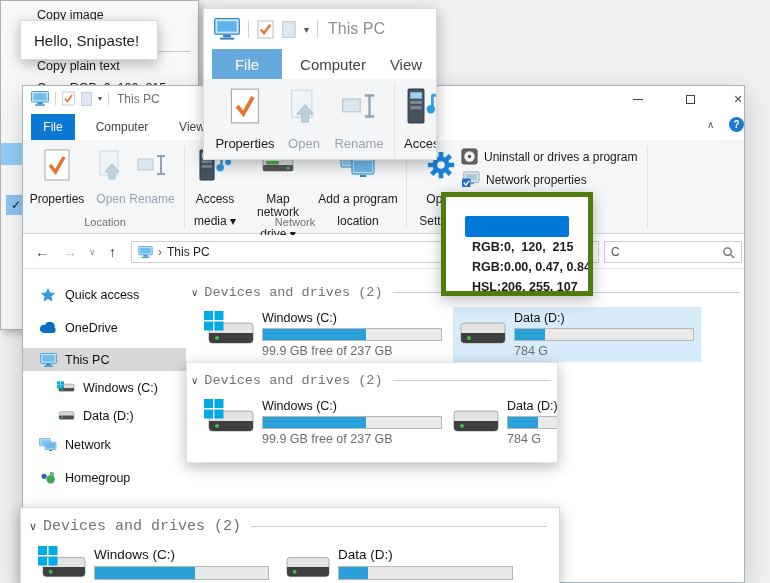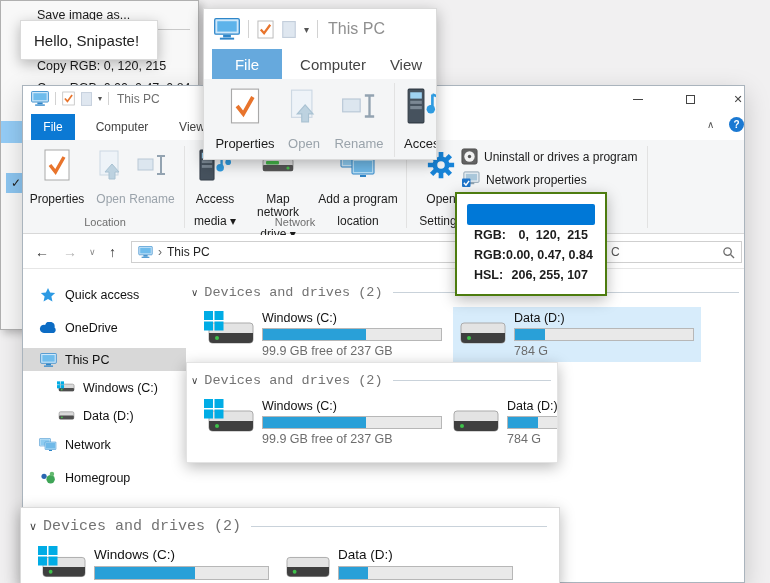--- a/index.html
+++ b/index.html
@@ -97,21 +97,21 @@
   #topsnip .qat2 { position:absolute; left:10px; top:9px; display:flex; align-items:center; gap:8px; }
   #topsnip .title-text { font-size:16px; color:#8f8f8f; }
   #topsnip .tabrow2 { position:absolute; left:0; top:40px; width:100%; height:30px; background:#fff; }
   #topsnip .tab { height:30px; font-size:15px; color:#444; }
   #topsnip .tab-file { left:8px; width:70px; background:#66a9dd; color:#fff; }
   #topsnip .ribbon2 { position:absolute; left:0; top:70px; width:100%; height:82px; background:#f4f5f6; }
   #topsnip .blabel { font-size:13px; line-height:15px; }
   #topsnip .rdiv { top:4px; height:74px; }
 
   
-  #cpanel { left:455px; top:192px; width:152px; height:104px; z-index:50; border:2px solid #4d7c0f; padding:10px; }
+  #cpanel { left:441px; top:192px; width:152px; height:104px; z-index:50; border:5px solid #4d7c0f; padding:19px; }
   #cpanel .swatch { height:21px; border-radius:2px; }
   #cpanel .crow { display:flex; justify-content:space-between; align-items:center; height:20px; padding:0 7px;
                   font-weight:bold; font-size:12.5px; color:#1b1b1b; white-space:pre; }
 
   
   #menu { left:557px; top:262px; width:199px; height:330px; z-index:60; background:#f8f8f8;
           border:1px solid #b0b0b0; box-shadow: 3px 3px 8px rgba(0,0,0,.25); padding-top:3px; overflow:hidden; }
   .mitem { position:relative; height:22px; display:flex; align-items:center; padding-left:36px;
            font-size:12.5px; color:#1a1a1a; }
   .mitem.hl { background:#94ccf6; }
@@ -627,20 +627,21 @@
     <span>RGB:</span>
     <span>0.00, 0.47, 0.84</span>
   </div>
   <div class="crow">
     <span>HSL:</span>
     <span>206, 255, 107</span>
   </div>
 </div>
 
 <div id="menu">
+  <div class="mitem">Copy image</div>
   <div class="mitem">Save image as...</div>
   <div class="msep"></div>
   <div class="mitem">Copy plain text</div>
   <div class="mitem">Copy RGB: 0, 120, 215</div>
   <div class="mitem">Copy RGB: 0.00, 0.47, 0.84</div>
   <div class="mitem">Copy HSL: 206, 255, 107</div>
   <div class="mitem hl">Copy HEX: #0078D7</div>
   <div class="msep"></div>
   <div class="mitem">Edit</div>
   <div class="mitem">

